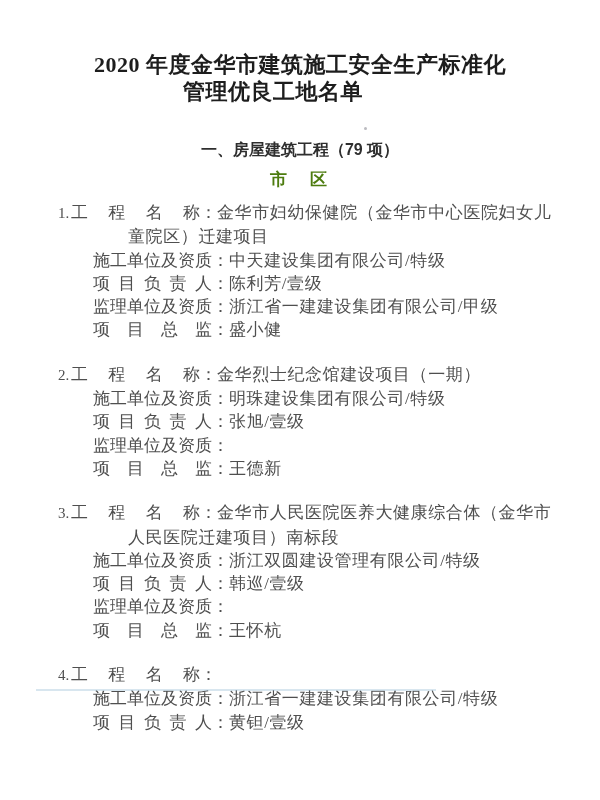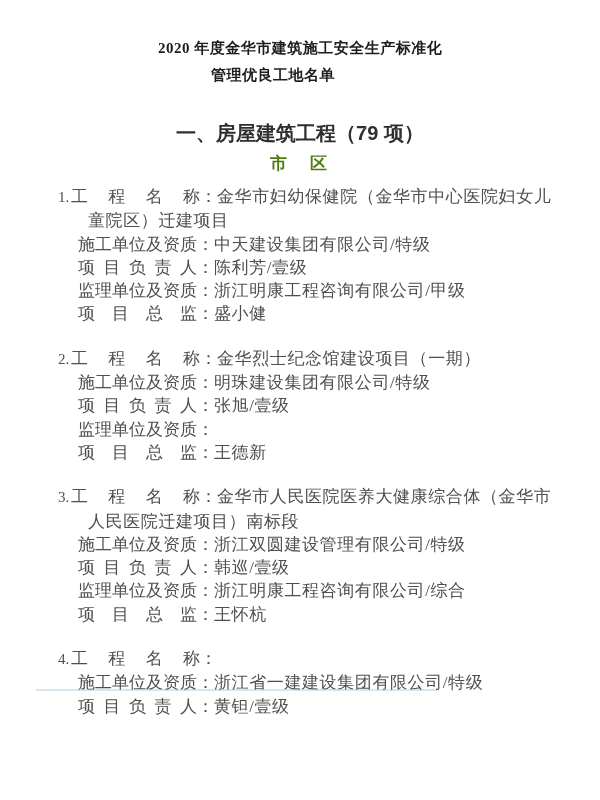--- a/index.html
+++ b/index.html
@@ -7,36 +7,36 @@
     position:relative;
     width:600px; height:800px;
     margin:0 auto;
     background:#ffffff;
     overflow:hidden;
     font-family:"Liberation Serif","DejaVu Serif",serif;
     color:#4a4a4a;
   }
   
   .title {
-    padding-top:35px;
+    padding-top:51px;
     text-align:center;
-    font-size:15px;
+    font-size:22px;
     line-height:27px;
     font-weight:bold;
     color:#1d1d1d;
     letter-spacing:0.5px;
   }
   .title .l2 { transform:translateX(-27px); }
   
   .section {
     margin-top:35px;
     text-align:center;
     font-family:"Liberation Sans","DejaVu Sans",sans-serif;
     font-weight:bold;
-    font-size:20px;
+    font-size:16px;
     line-height:19px;
     color:#2e2e2e;
   }
   .subsection {
     margin-top:11px;
     text-align:center;
     font-family:"Liberation Sans","DejaVu Sans",sans-serif;
     font-weight:bold;
     font-size:17px;
     line-height:19px;
@@ -53,24 +53,24 @@
   .entry { margin-top:21px; }
   .entry:first-child { margin-top:0; }
   .row { display:flex; padding-left:58px; align-items:baseline; }
   .num  { flex:0 0 13px; font-size:15px; color:#4f4f4f; }
   .flabel {
     flex:0 0 129px;
     text-align:justify;
     text-align-last:justify;
     -moz-text-align-last:justify;
   }
-  .row.nonum .flabel { margin-left:20px; flex-basis:119px; }
+  .row.nonum .flabel { margin-left:35px; flex-basis:119px; }
   .colon { flex:0 0 12px; }
   .val { letter-spacing:0.6px; white-space:nowrap;font-family:Liberation Serif, serif; }
-  .row.cont { padding-left:88px; }
+  .row.cont { padding-left:116px;margin-left:12px; }
   
   .artifact-line {
     position:absolute;
     left:36px; top:689px;
     width:400px; height:2px;
     background:rgba(168,200,220,0.45);
   }
   .artifact-dot {
     position:absolute;
     left:364px; top:127px;
@@ -110,21 +110,21 @@
         <span class="val">中天建设集团有限公司/特级</span>
       </div>
       <div class="row nonum">
         <span class="flabel">项目负责人</span>
         <span class="colon">：</span>
         <span class="val">陈利芳/壹级</span>
       </div>
       <div class="row nonum">
         <span class="flabel">监理单位及资质</span>
         <span class="colon">：</span>
-        <span class="val">浙江明康工程咨询有限公司/甲级</span>
+        <span class="val">浙江省一建建设集团有限公司/甲级</span>
       </div>
       <div class="row nonum">
         <span class="flabel">项目总监</span>
         <span class="colon">：</span>
         <span class="val">盛小健</span>
       </div>
     </div>
 
     <div class="entry">
       <div class="row first">
@@ -170,21 +170,20 @@
         <span class="val">浙江双圆建设管理有限公司/特级</span>
       </div>
       <div class="row nonum">
         <span class="flabel">项目负责人</span>
         <span class="colon">：</span>
         <span class="val">韩巡/壹级</span>
       </div>
       <div class="row nonum">
         <span class="flabel">监理单位及资质</span>
         <span class="colon">：</span>
-        <span class="val">浙江明康工程咨询有限公司/综合</span>
       </div>
       <div class="row nonum">
         <span class="flabel">项目总监</span>
         <span class="colon">：</span>
         <span class="val">王怀杭</span>
       </div>
     </div>
 
     <div class="entry">
       <div class="row first">

